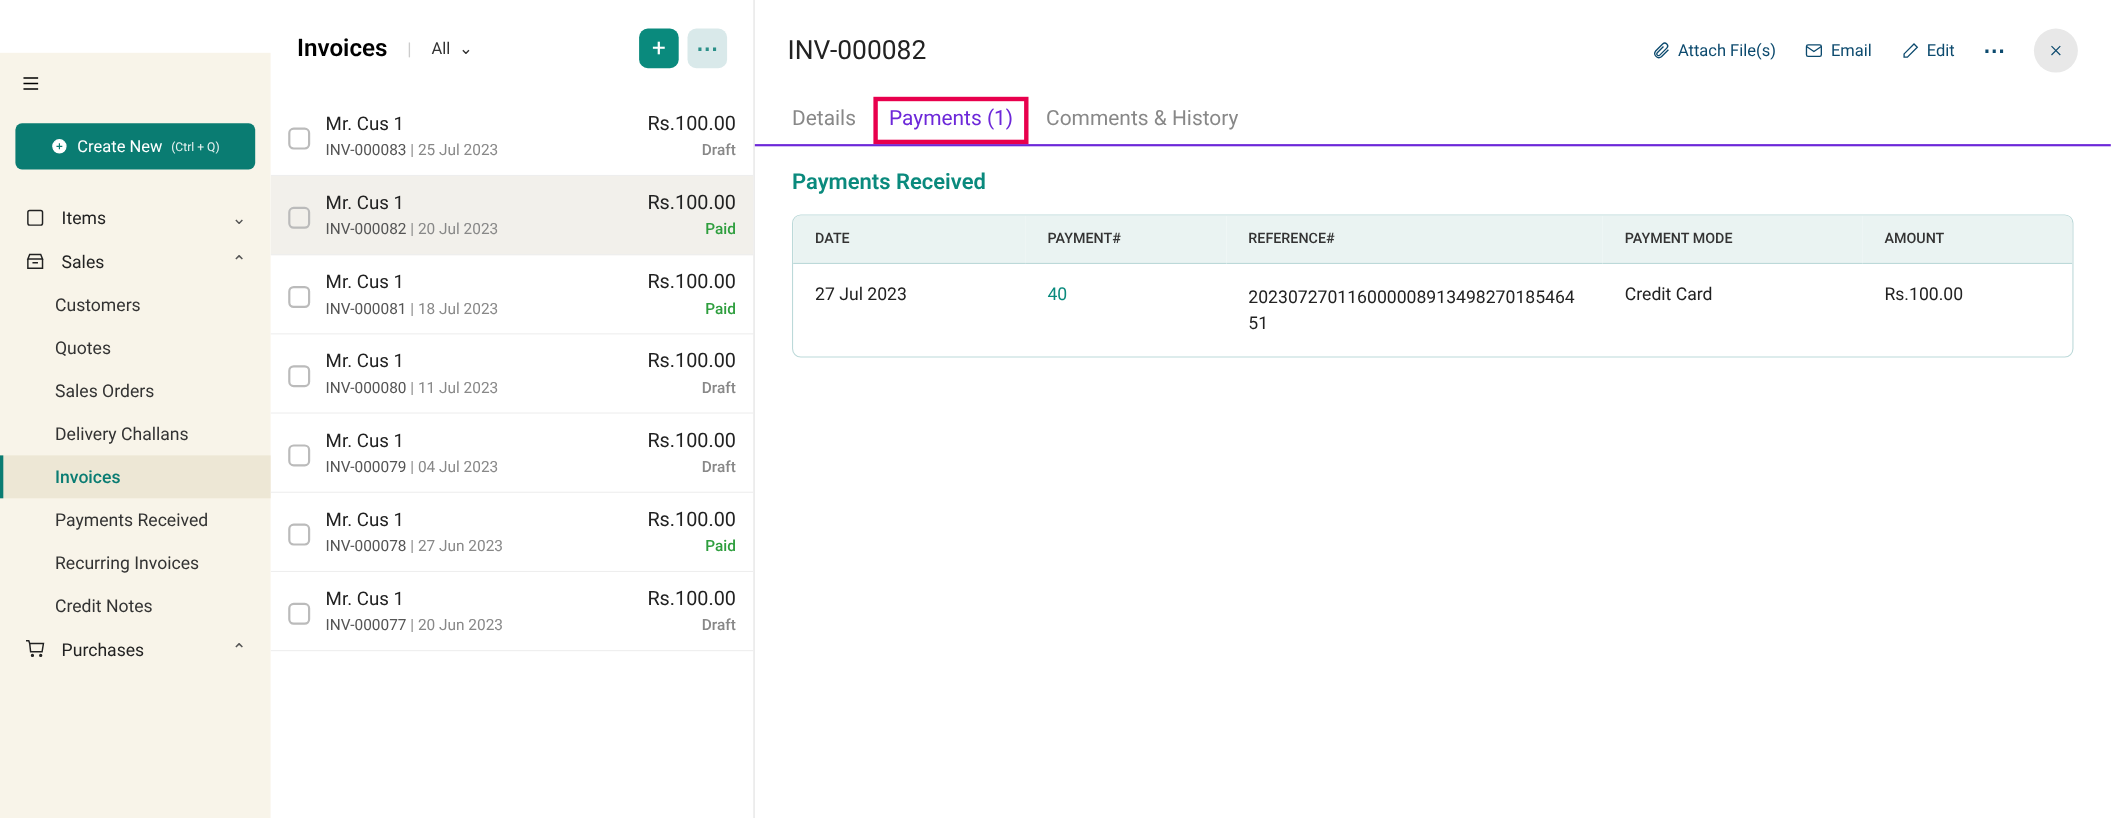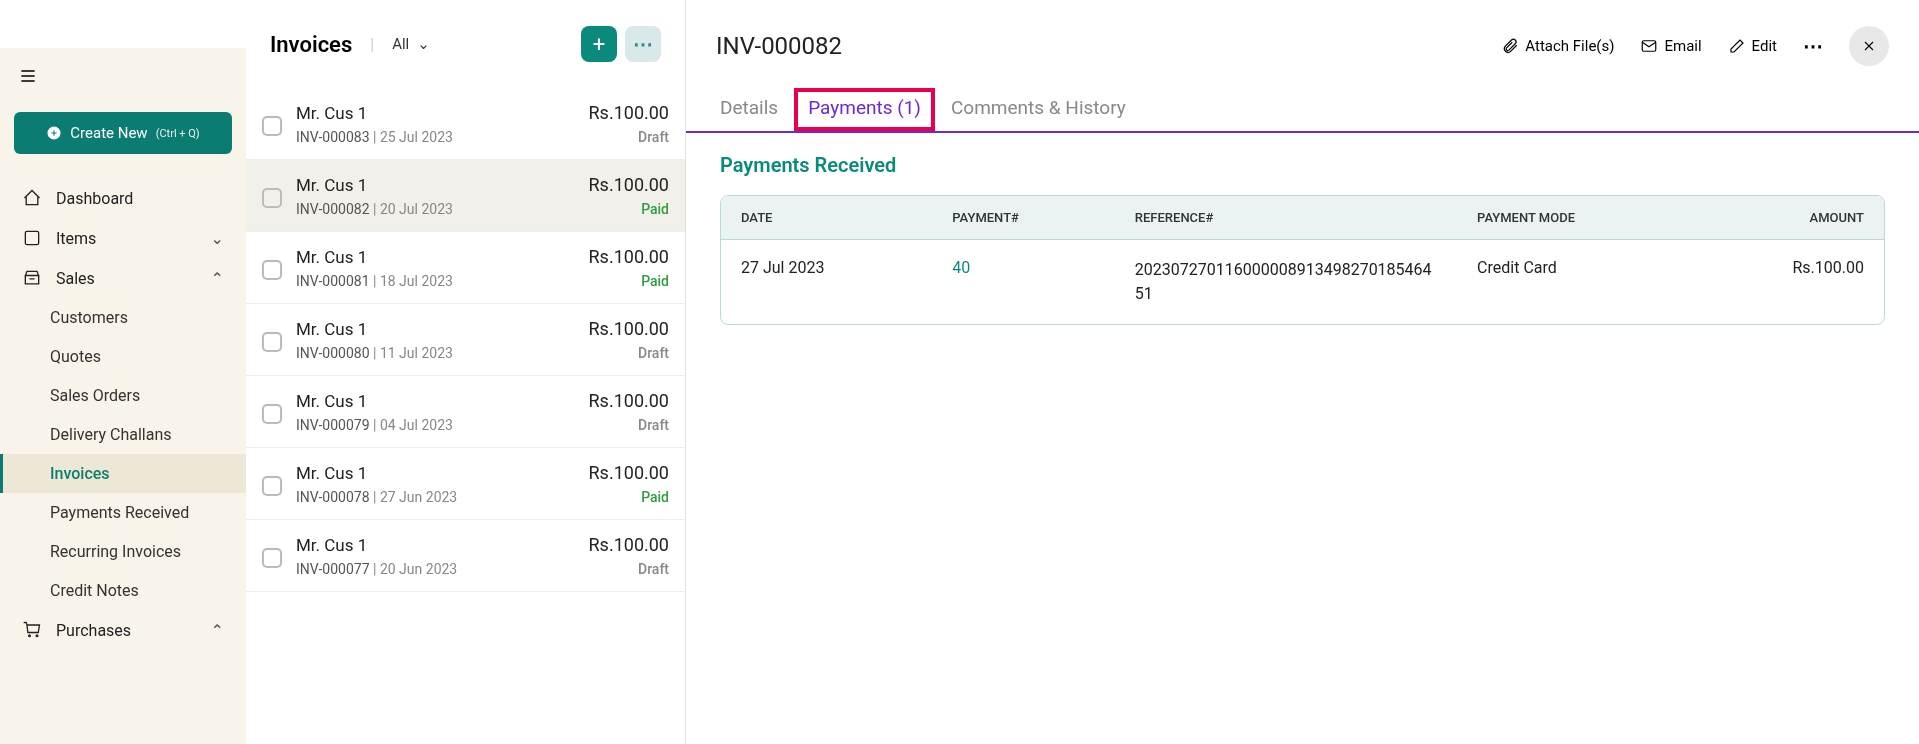--- a/index.html
+++ b/index.html
@@ -209,21 +209,21 @@
 .detail-title {
   font-size: 24px;
   font-weight: 400;
   color: #222;
 }
 .detail-actions {
   margin-left: auto;
   display: flex;
   align-items: center;
   gap: 26px;
-  color: #000000;
+  color: #0c4a6e;
 }
 .action-item {
   display: flex;
   align-items: center;
   gap: 6px;
   font-size: 15px;
   cursor: pointer;
 }
 .close-btn {
   width: 40px;
@@ -274,21 +274,21 @@
 .pay-table th {
   background: #eaf3f2;
   text-align: left;
   font-size: 13px;
   font-weight: 500;
   color: #333;
   padding: 14px 20px;
   border-bottom: 1px solid #bcd9d9;
 }
 .pay-table th.right, .pay-table td.right {
-  text-align: right;
+  text-align: left;
 }
 .pay-table td {
   padding: 18px 20px;
   font-size: 16px;
   color: #222;
   vertical-align: top;
 }
 .pay-link {
   color: #0a8a7d;
 }
@@ -316,26 +316,20 @@
   </div>
   <button class="create-btn">
     <svg class="icon-svg" style="width:16px;height:16px;stroke:#fff;" viewBox="0 0 24 24">
         <circle cx="12" cy="12" r="9" fill="#fff"></circle>
         <path d="M12 8v8M8 12h8" stroke="#0a7c72"></path>
       </svg>
     <span>Create New</span>
     <span class="shortcut">(Ctrl + Q)</span>
   </button>
 
-  <div class="nav-item">
-    <svg class="icon-svg" viewBox="0 0 24 24">
-        <path d="M3 12l9-9 9 9M5 10v10h14V10"></path>
-      </svg>
-    <span>Dashboard</span>
-  </div>
   <div class="nav-item">
     <svg class="icon-svg" viewBox="0 0 24 24">
         <rect x="4" y="4" width="16" height="16" rx="2"></rect>
       </svg>
     <span>Items</span>
     <span class="chev">⌄</span>
   </div>
   <div class="nav-item">
     <svg class="icon-svg" viewBox="0 0 24 24">
         <path d="M6 4h12l2 5H4zM4 9v10h16V9M9 13h6"></path>

